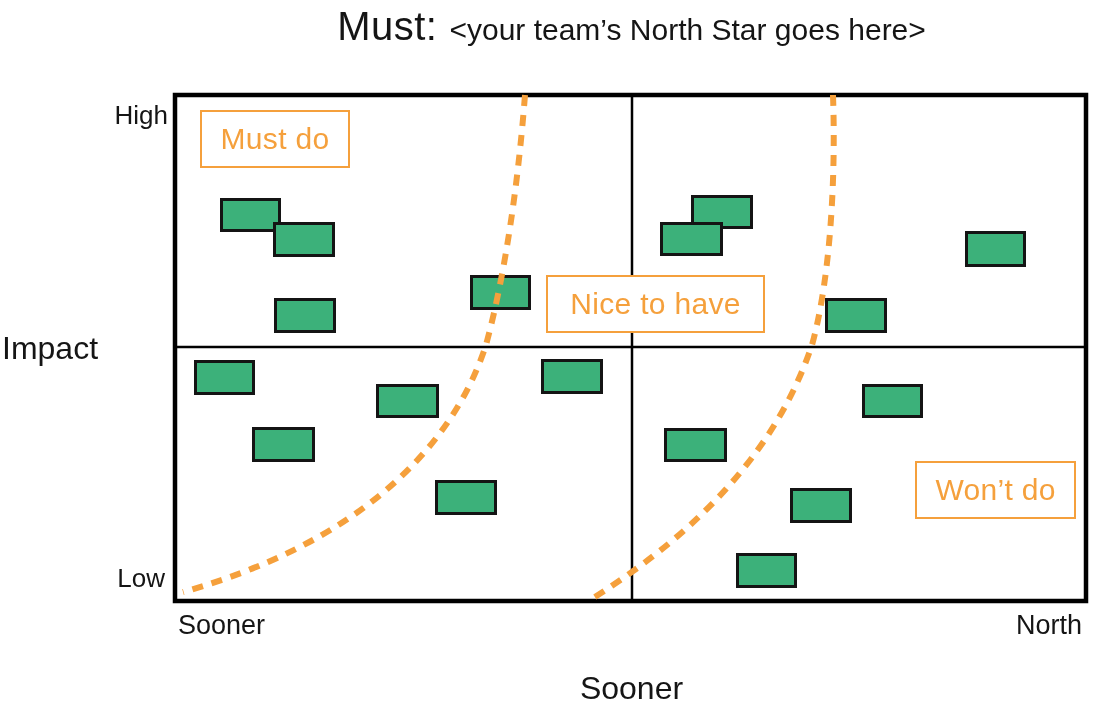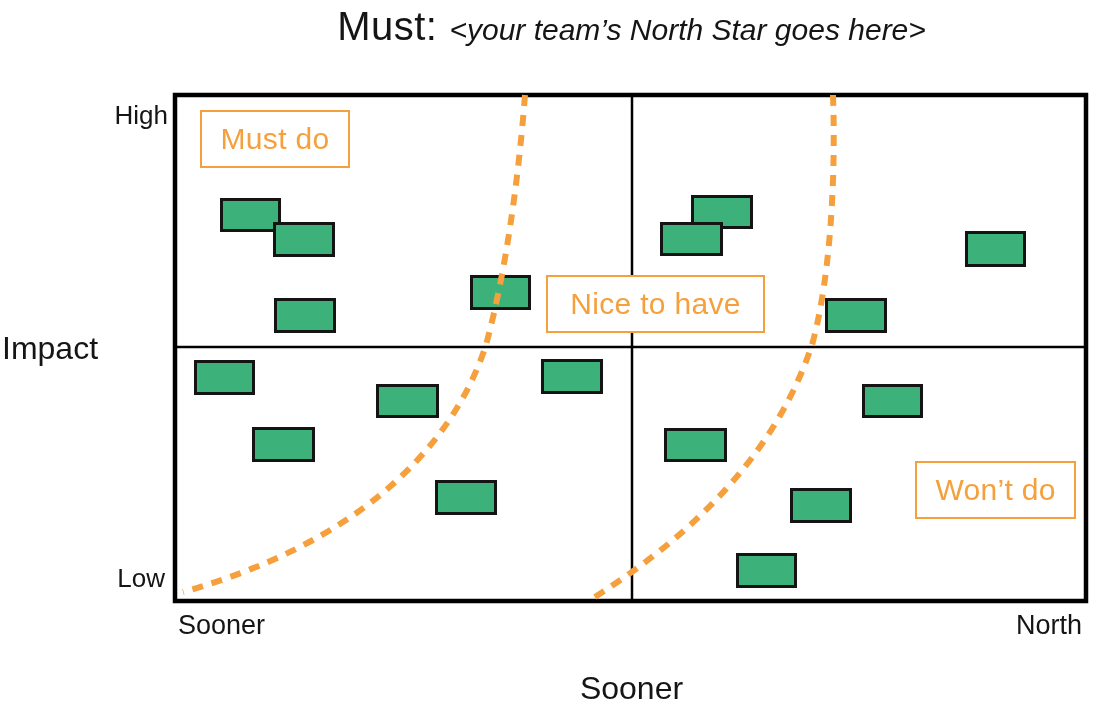--- a/index.html
+++ b/index.html
@@ -1,21 +1,21 @@
 <!DOCTYPE html>
 <html><head>
 <meta charset="utf-8">
 <style>
   html, body { margin: 0; padding: 0; background: #ffffff; }
   body { width: 1096px; height: 720px; font-family: "Liberation Sans", sans-serif; color: #151515; }
   .canvas { position: relative; width: 1096px; height: 720px; overflow: hidden; background: #ffffff; }
 
   .title { position: absolute; left: 173px; top: 4px; width: 917px; text-align: center; white-space: nowrap; }
   .title-goal { font-size: 40px; font-weight: 500; letter-spacing: 0.5px; }
-  .title-sub  { font-size: 30px; font-weight: 400; margin-left: 12px; font-style: italic; }
+  .title-sub  { font-size: 30px; font-weight: 400; margin-left: 12px; }
 
   svg.layer { position: absolute; left: 0; top: 0; pointer-events: none; }
   #svg-base   { z-index: 0; }
   #svg-curves { z-index: 3; }
 
   #labels-layer { position: absolute; left: 0; top: 0; width: 100%; height: 100%; z-index: 1; }
   #notes-layer  { position: absolute; left: 0; top: 0; width: 100%; height: 100%; z-index: 2; }
 
   .quadrant-label {
     position: absolute; box-sizing: border-box; background: #ffffff;

